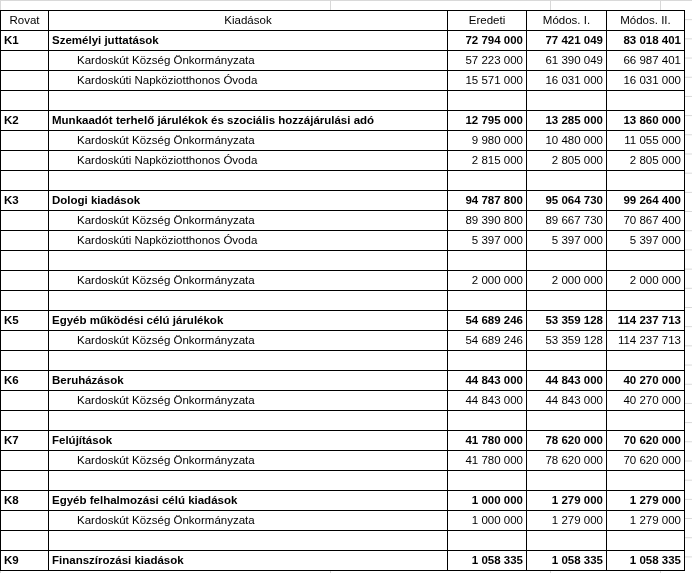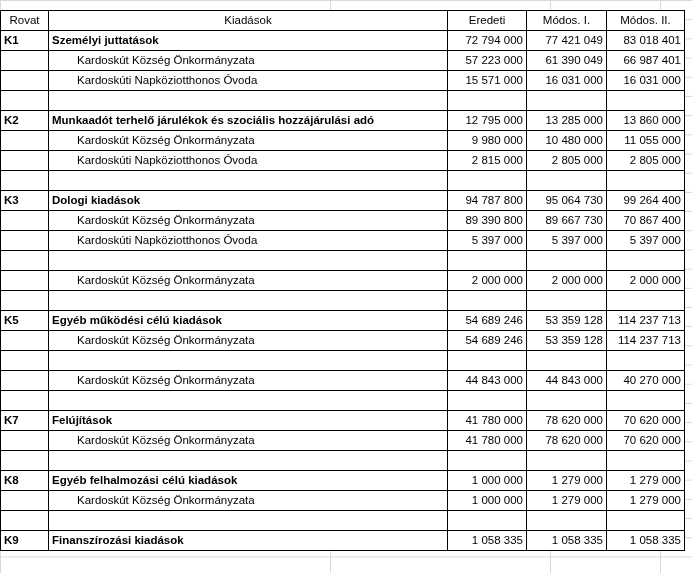--- a/index.html
+++ b/index.html
@@ -48,21 +48,21 @@
     font-weight:normal;
   }
   .hdr td{font-weight:bold;text-align:center;}
   .hdr td.left{text-align:center;}
 
   td.rovat{text-align:left;font-weight:bold;margin-top:13px;}
   td.name{text-align:left;}
   td.num{text-align:right;}
 
   tr.group td.name{font-weight:bold;margin-top:44px;}
-  tr.group td.num{font-weight:normal;}
+  tr.group td.num{font-weight:bold;}
   tr.group td.rovat{font-weight:bold;}
 
   tr.sub td.name{font-weight:normal;padding-left:28px;}
 
   td.b{font-weight:bold;margin-left:48px;}
   td.n{font-weight:normal;margin-top:14px;}
 
   tr.spacer td{height:19px;}
 </style>
 </head>
@@ -182,38 +182,45 @@
         </tr>
         <tr class="spacer">
           <td class="rovat"></td>
           <td class="name"></td>
           <td class="num"></td>
           <td class="num"></td>
           <td class="num"></td>
         </tr>
         <tr class="group">
           <td class="rovat">K5</td>
-          <td class="name">Egyéb működési célú kiadások</td>
+          <td class="name">Egyéb működési célú járulékok</td>
           <td class="num">54 689 246</td>
           <td class="num">53 359 128</td>
           <td class="num">114 237 713</td>
         </tr>
         <tr class="sub">
           <td class="rovat"></td>
           <td class="name">Kardoskút Község Önkormányzata</td>
           <td class="num n">54 689 246</td>
           <td class="num b">53 359 128</td>
           <td class="num b">114 237 713</td>
         </tr>
         <tr class="spacer">
           <td class="rovat"></td>
           <td class="name"></td>
           <td class="num"></td>
           <td class="num"></td>
           <td class="num"></td>
+        </tr>
+        <tr class="group">
+          <td class="rovat">K6</td>
+          <td class="name">Beruházások</td>
+          <td class="num">44 843 000</td>
+          <td class="num">44 843 000</td>
+          <td class="num">40 270 000</td>
         </tr>
         <tr class="sub">
           <td class="rovat"></td>
           <td class="name">Kardoskút Község Önkormányzata</td>
           <td class="num n">44 843 000</td>
           <td class="num n">44 843 000</td>
           <td class="num b">40 270 000</td>
         </tr>
         <tr class="spacer">
           <td class="rovat"></td>

